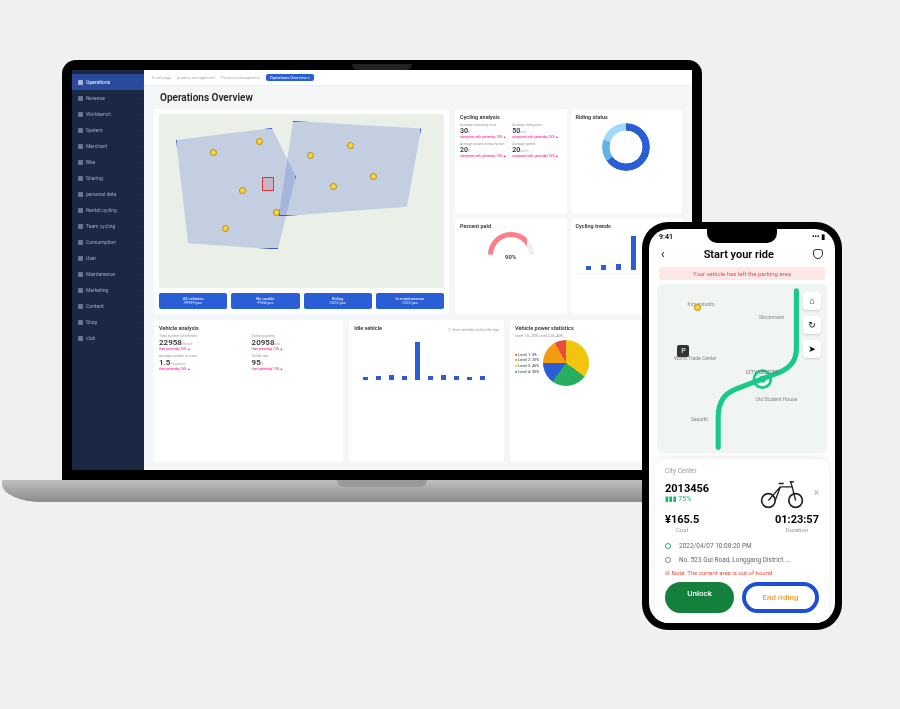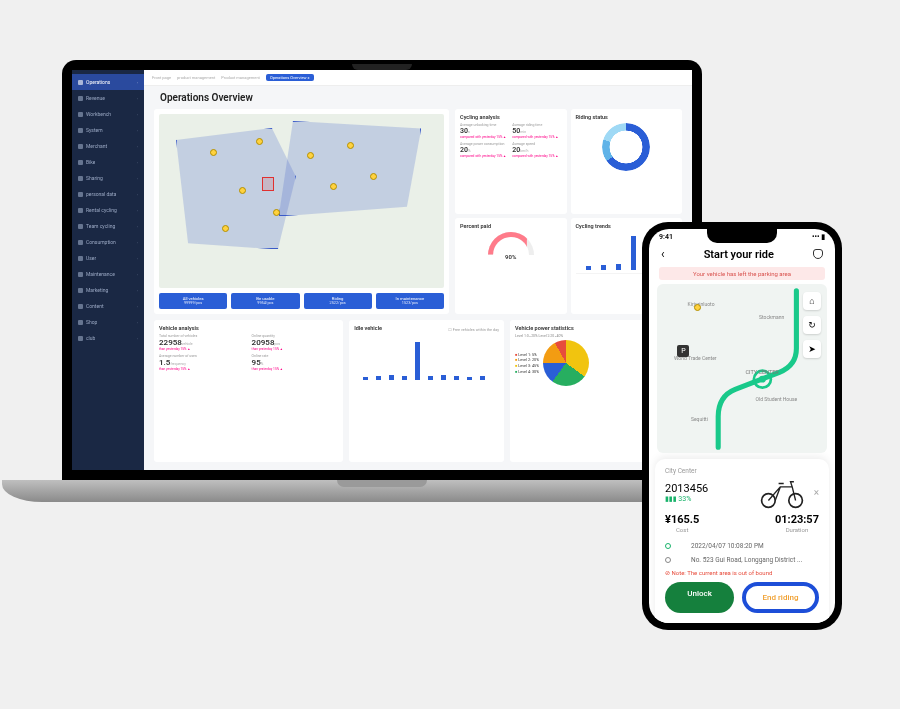--- a/index.html
+++ b/index.html
@@ -95,27 +95,27 @@
 .p-title { font-size:11px; font-weight:600; }
 .p-bell { width:10px; height:10px; border:1px solid #333; border-radius:3px 3px 5px 5px; }
 .p-back { font-size:12px; }
 .p-alert { margin:0 10px 4px; background:#fde8e8; color:#d9534f; font-size:6px; text-align:center; padding:3px; border-radius:3px; }
 .p-map { flex:1; margin:0 8px; background:#f0f4f2; border-radius:6px; position:relative; overflow:hidden; }
 .p-route { position:absolute; inset:0; }
 .p-ctrl { position:absolute; right:6px; display:flex; flex-direction:column; gap:6px; top:8px; }
 .p-ctrl-btn { width:18px; height:18px; background:#fff; border-radius:4px; box-shadow:0 1px 2px rgba(0,0,0,.15); display:flex; align-items:center; justify-content:center; font-size:9px; }
 .p-sheet { background:#fff; border-radius:10px 10px 0 0; margin:6px 6px 0; padding:8px 10px 10px; box-shadow:0 -2px 8px rgba(0,0,0,.08); }
 .p-row { display:flex; align-items:center; gap:6px; }
-.p-bikeid { font-size:11px; font-weight:400; }
+.p-bikeid { font-size:11px; font-weight:700; }
 .p-bikeimg { margin-left:auto; width:52px; height:34px; }
 .p-batt { font-size:7px; color:#19b36b; }
 .p-metrics { display:flex; justify-content:space-between; margin:4px 0 6px; }
 .p-metric-val { font-size:11px; font-weight:700; }
 .p-metric-lbl { font-size:6px; color:#999; text-align:center; }
-.p-line { font-size:6.5px; color:#666; padding:3px 0; display:flex; gap:20px; align-items:center; }
+.p-line { font-size:6.5px; color:#666; padding:3px 0; display:flex; gap:8px; align-items:center; }
 .p-dot { width:6px; height:6px; border:1.2px solid #19b36b; border-radius:50%; flex-shrink:0; }
 .p-dot.loc { border-color:#888; }
 .p-warn { color:#e74c3c; font-size:6px; padding:2px 0 6px; }
 .p-btns { display:flex; gap:8px; }
 .p-btn { flex:1; text-align:center; padding:7px 0; border-radius:16px; font-size:8px; font-weight:500; }
 .p-btn.unlock { background:#15803d; color:#fff; }
 .p-btn.end { background:#fff; color:#f0a030; border:4px solid #1d4ed8; }
 </style>
 </head>
 <body>
@@ -373,21 +373,21 @@
         <div class="p-ctrl-btn">⌂</div>
         <div class="p-ctrl-btn">↻</div>
         <div class="p-ctrl-btn">➤</div>
       </div>
     </div>
     <div class="p-sheet">
       <div style="font-size:6.5px;color:#999">City Center</div>
       <div class="p-row">
         <div>
           <div class="p-bikeid">2013456</div>
-          <div class="p-batt">▮▮▮ <span>33%</span></div>
+          <div class="p-batt">▮▮▮ <span>75%</span></div>
         </div>
         <svg class="p-bikeimg" viewBox="0 0 60 40">
           <circle cx="14" cy="30" r="8" fill="none" stroke="#222" stroke-width="2"></circle>
           <circle cx="46" cy="30" r="8" fill="none" stroke="#222" stroke-width="2"></circle>
           <path d="M14 30 L28 14 L42 14 L46 30 M28 14 L22 30 M26 10 L32 10 M42 14 L40 8 L44 8" stroke="#222" stroke-width="1.6" fill="none"></path>
         </svg>
         <span style="font-size:10px;color:#aaa">×</span>
       </div>
       <div class="p-metrics">
         <div>

